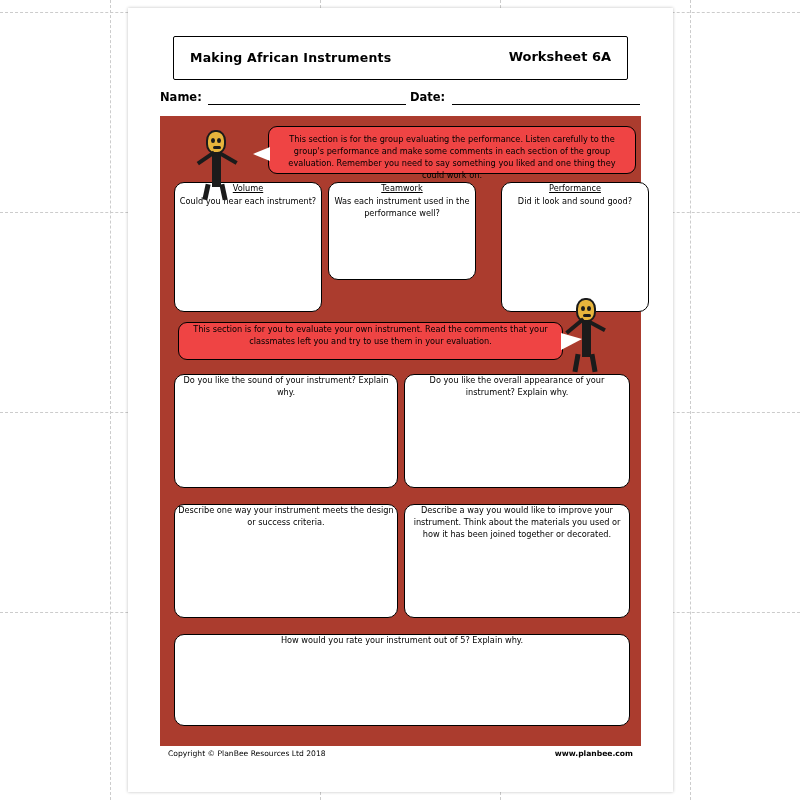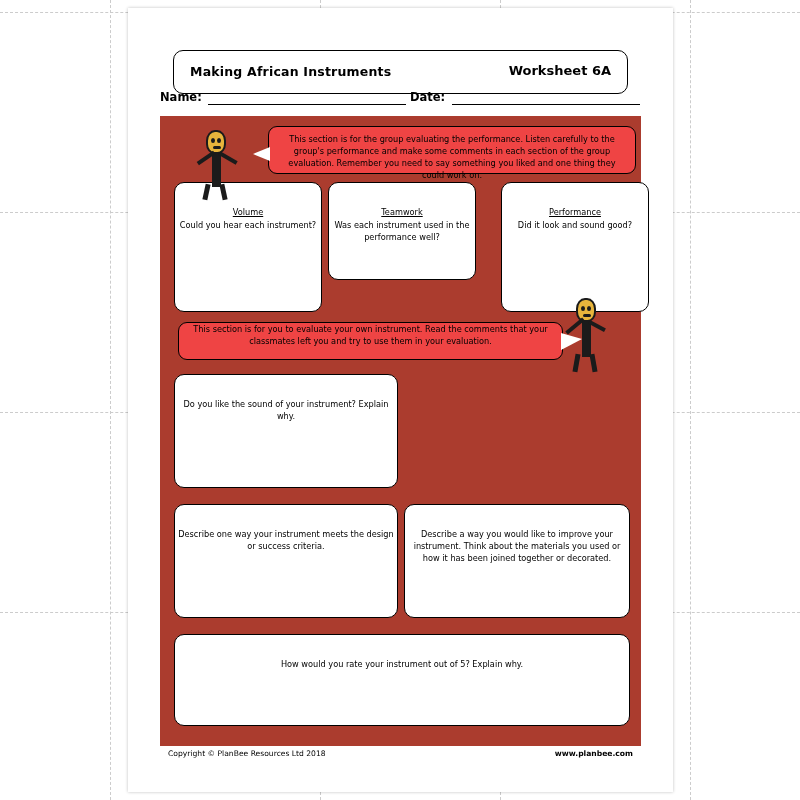--- a/index.html
+++ b/index.html
@@ -76,23 +76,22 @@
     z-index: 10;
   }
 
   .title-box {
     position: absolute;
     left: 45px;
     top: 28px;
     width: 455px;
     height: 44px;
     border: 1.6px solid #000;
-    border-radius: 10px;
+    border-radius: 2px;
     box-sizing: border-box;
-    margin-top: 14px;
   }
   .title-text {
     position: absolute;
     left: 16px;
     top: 13px;
     font-size: 12.5px;
     font-weight: bold;
     letter-spacing: 0.2px;
     color: #000;
   }
@@ -216,21 +215,21 @@
   .abox {
     position: absolute;
     background: #ffffff;
     border: 1.3px solid #000;
     border-radius: 10px;
     box-sizing: border-box;
     color: #000;
     font-size: 8.2px;
     line-height: 1.45;
     text-align: center;
-    padding-top: 24px;
+    padding-top: 0;
   }
   .abox .heading {
     font-size: 8.2px;
     text-decoration: underline;
     display: block;
     margin-bottom: 1px;
   }
 
   .box-volume      { left: 14px;  top: 66px;  width: 148px; height: 130px; }
   .box-teamwork    { left: 168px; top: 66px;  width: 148px; height: 98px; }
@@ -382,20 +381,23 @@
       </div>
 
       <div class="bubble bubble-2">
         <span class="tail-border"></span><span class="tail"></span>
         <span>This section is for you to evaluate your own instrument. Read the comments that your classmates left you and try to use them in your evaluation.</span>
       </div>
 
       <div class="abox box-sound">
         <span>Do you like the sound of your instrument? Explain why.</span>
       </div>
+      <div class="abox box-appearance">
+        <span>Do you like the overall appearance of your instrument? Explain why.</span>
+      </div>
       <div class="abox box-criteria">
         <span>Describe one way your instrument meets the design or success criteria.</span>
       </div>
       <div class="abox box-improve">
         <span>Describe a way you would like to improve your instrument. Think about the materials you used or how it has been joined together or decorated.</span>
       </div>
       <div class="abox box-rate">
         <span>How would you rate your instrument out of 5? Explain why.</span>
       </div>
 

